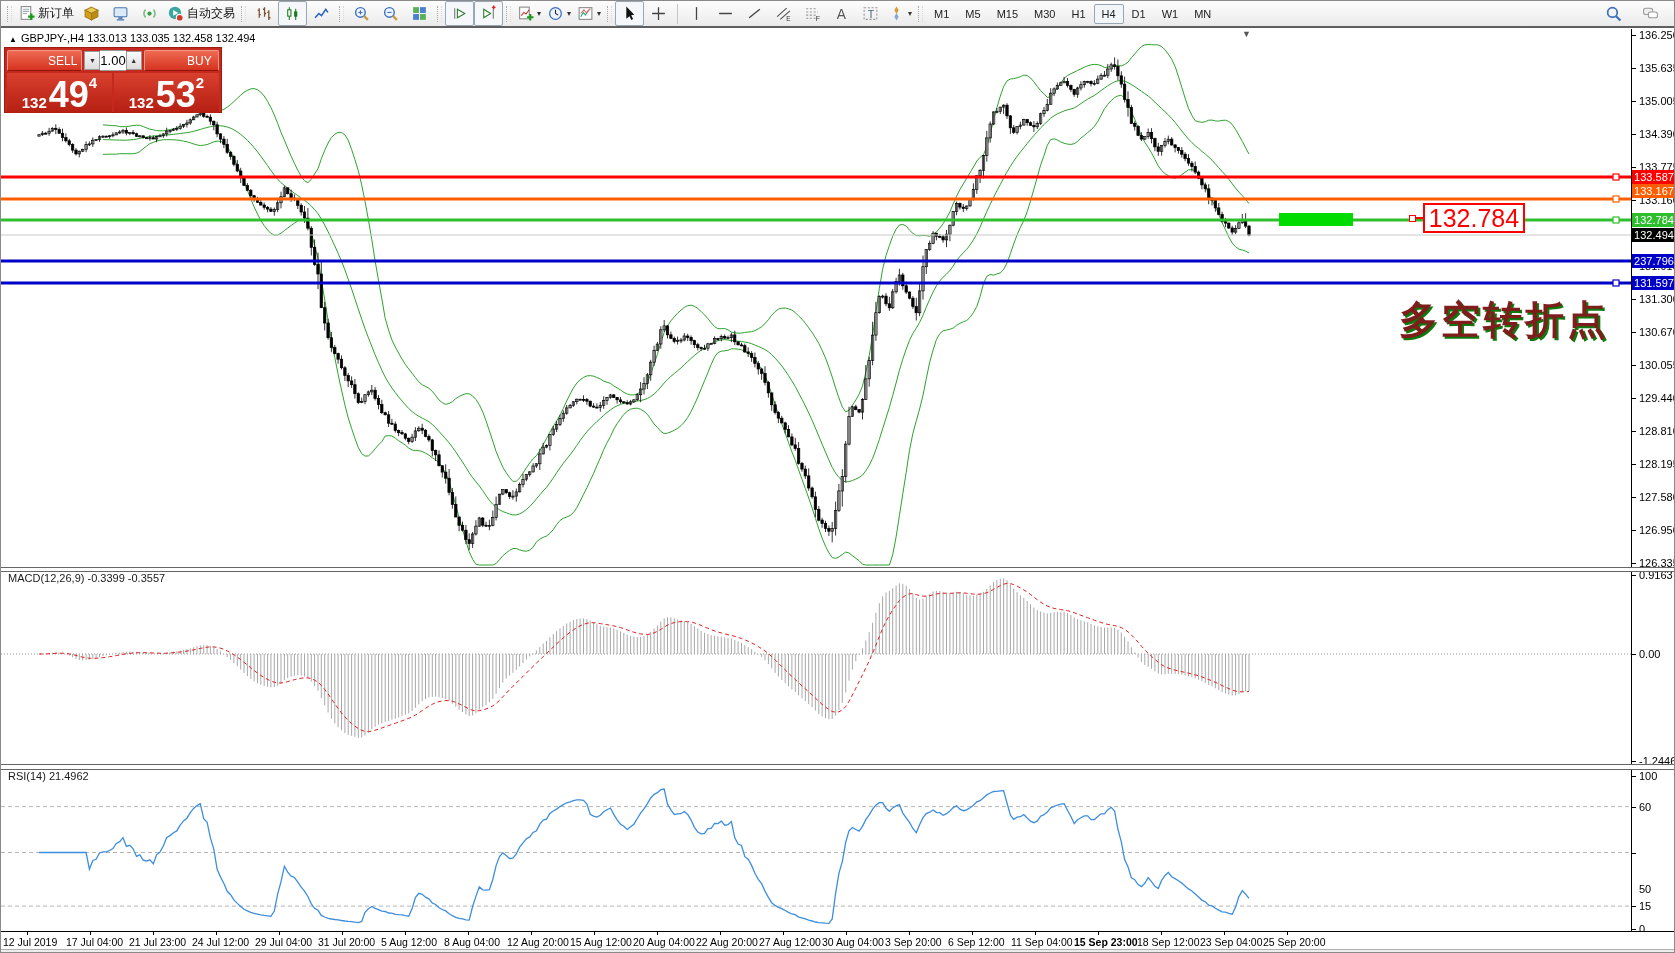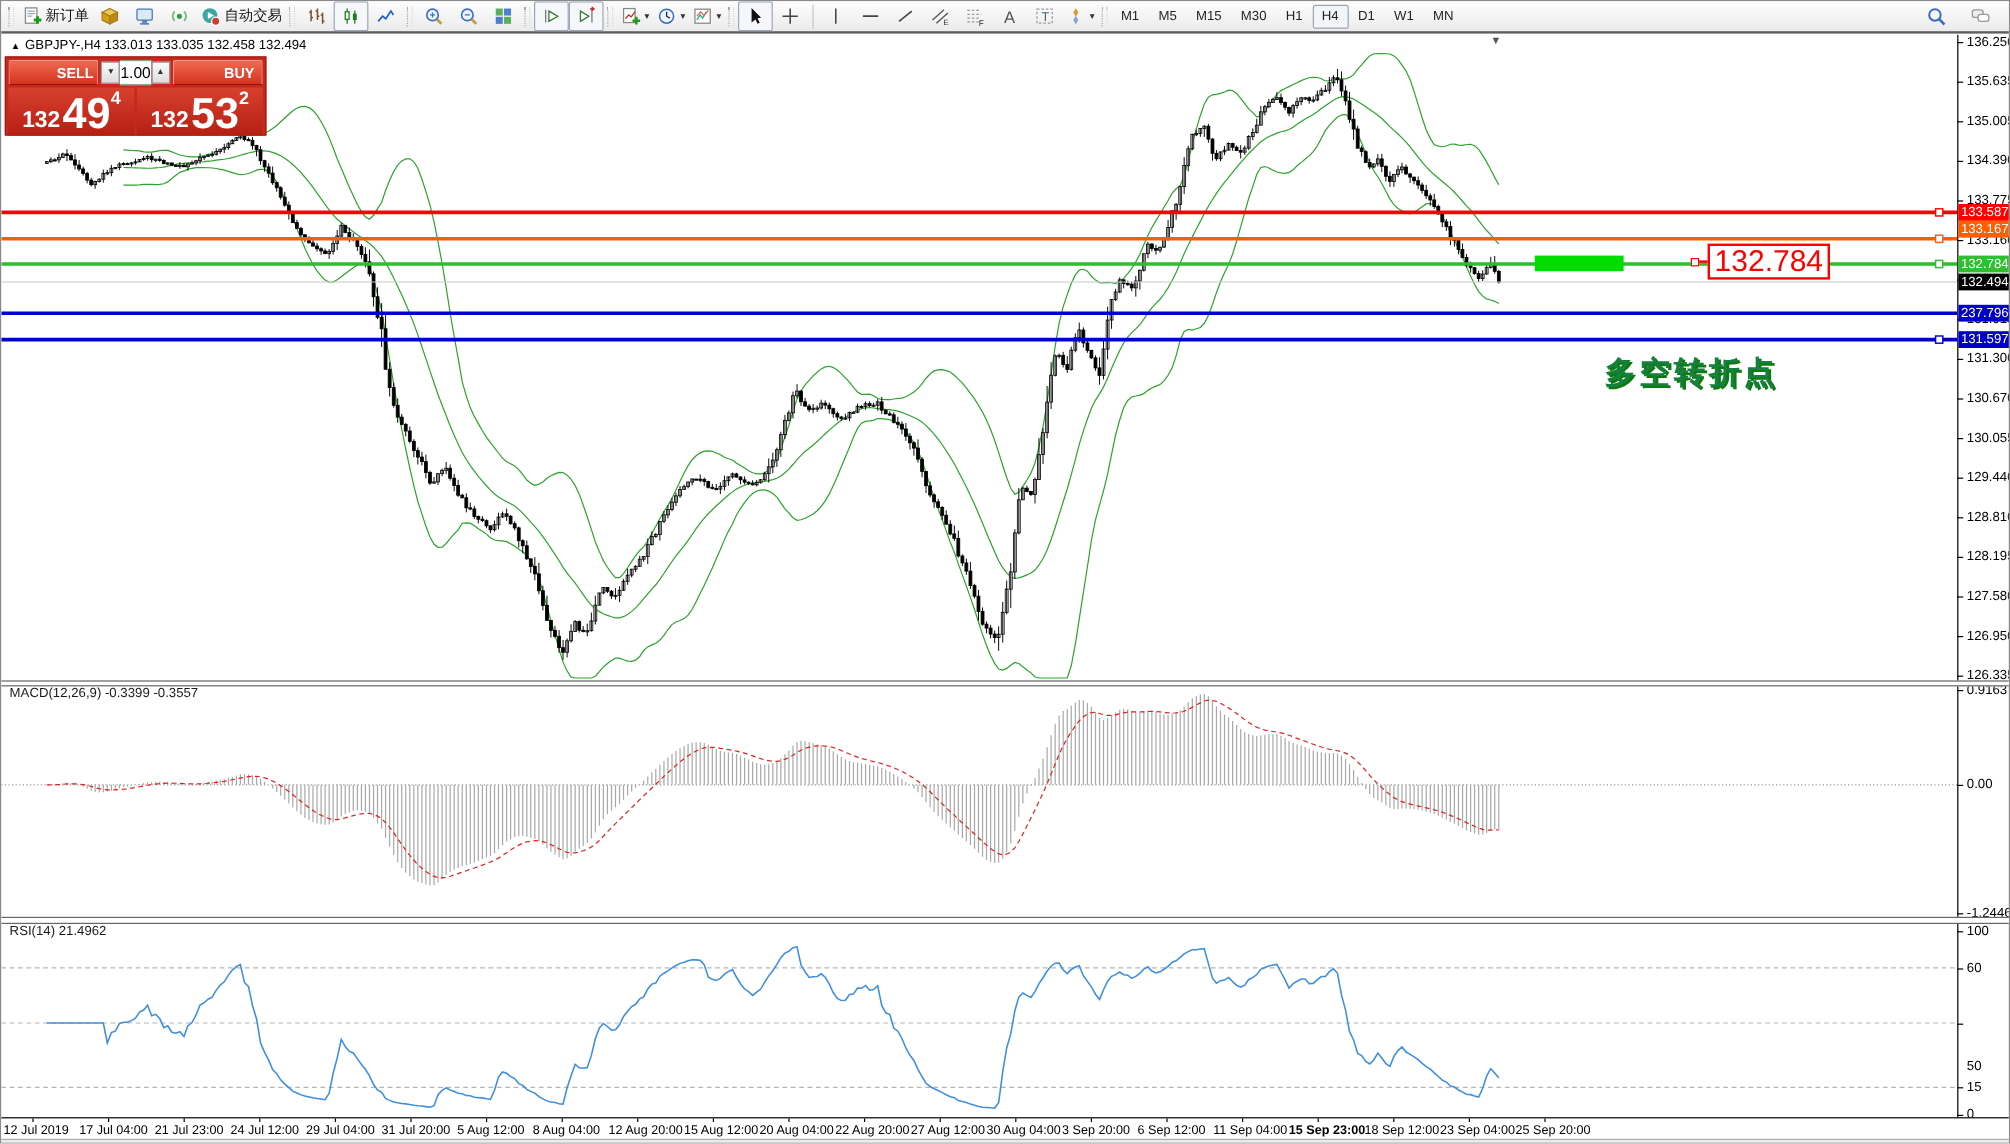--- a/index.html
+++ b/index.html
@@ -37,38 +37,38 @@
   
   #time-axis{position:absolute;left:0;top:930px;width:1675px;height:18px;border-top:1px solid #000;background:#fff;z-index:6;}
   .tlabel{position:absolute;top:4px;font-size:10.5px;color:#000;white-space:nowrap;}
   .ttick{position:absolute;top:0;width:1px;height:3px;background:#000;}
   #status-bar{position:absolute;left:0;top:948px;width:1675px;height:5px;background:#ececec;border-top:1px solid #b0b0b0;z-index:6;}
   
   #trade-panel{position:absolute;left:3px;top:46px;width:218px;height:66px;background:#c5281c;z-index:20;
                border:1px solid #9e1b12;box-sizing:border-box;}
   .tp-row1{display:flex;align-items:center;height:23px;padding:1px 2px;gap:2px;}
   .tp-btn{width:52px;height:19px;background:linear-gradient(#ef6a52,#d5331f);border:1px solid #f2998a;border-bottom-color:#8d140c;
-          color:#fff;font-size:12px;font-weight:bold;display:flex;align-items:center;justify-content:center;border-radius:2px;padding-left:36px;}
+          color:#fff;font-size:12px;font-weight:normal;display:flex;align-items:center;justify-content:center;border-radius:2px;padding-left:36px;}
   .tp-stepper{flex:1;display:flex;align-items:center;height:19px;}
   .tp-step{width:16px;height:19px;background:linear-gradient(#fafafa,#dcdcdc);border:1px solid #9a9a9a;color:#333;
            font-size:7px;display:flex;align-items:center;justify-content:center;box-sizing:border-box;}
   .tp-vol{flex:1;height:19px;background:#fff;border:1px solid #9a9a9a;border-left:none;border-right:none;color:#000;
           font-size:13px;display:flex;align-items:center;justify-content:center;}
   .tp-row2{display:flex;height:40px;gap:2px;padding:0 2px;}
   .tp-price{flex:1;background:linear-gradient(#d8402e,#b51f12);display:flex;align-items:flex-end;justify-content:center;
             color:#fff;padding-bottom:3px;}
-  .tp-small{font-size:19px;font-weight:bold;margin-right:2px;line-height:1;}
+  .tp-small{font-size:15px;font-weight:bold;margin-right:2px;line-height:1;}
   .tp-big{font-size:36px;font-weight:bold;line-height:.82;}
   .tp-sup{font-size:15px;font-weight:bold;line-height:1;align-self:flex-start;margin-top:2px;}
   
   #price-box{position:absolute;left:1422px;top:202px;width:102px;height:30px;border:2px solid #f00;background:#fff;
              color:#f00;font-size:25px;display:flex;align-items:center;justify-content:center;z-index:15;box-sizing:border-box;}
   #price-box::before{content:"";position:absolute;left:-12px;top:12px;width:10px;height:2px;background:#f00;}
   #price-box::after{content:"";position:absolute;left:-16px;top:10px;width:5px;height:5px;background:#fff;border:1px solid #f00;}
-  #cn-note{position:absolute;left:1336px;top:292px;font-size:26px;font-weight:bold;color:#15803d;z-index:15;
+  #cn-note{position:absolute;left:1398px;top:292px;font-size:39px;font-weight:bold;color:#7f1d1d;z-index:15;
            text-shadow:2px 2px 0 #0c7a0c;letter-spacing:3px;font-family:"DejaVu Sans","Liberation Sans",sans-serif;}
   #shift-marker{position:absolute;left:1241px;top:28px;font-size:9px;color:#555;z-index:8;}
 </style>
 </head>
 <body>
 
 <div id="app">
 
   <div id="toolbar">
 

